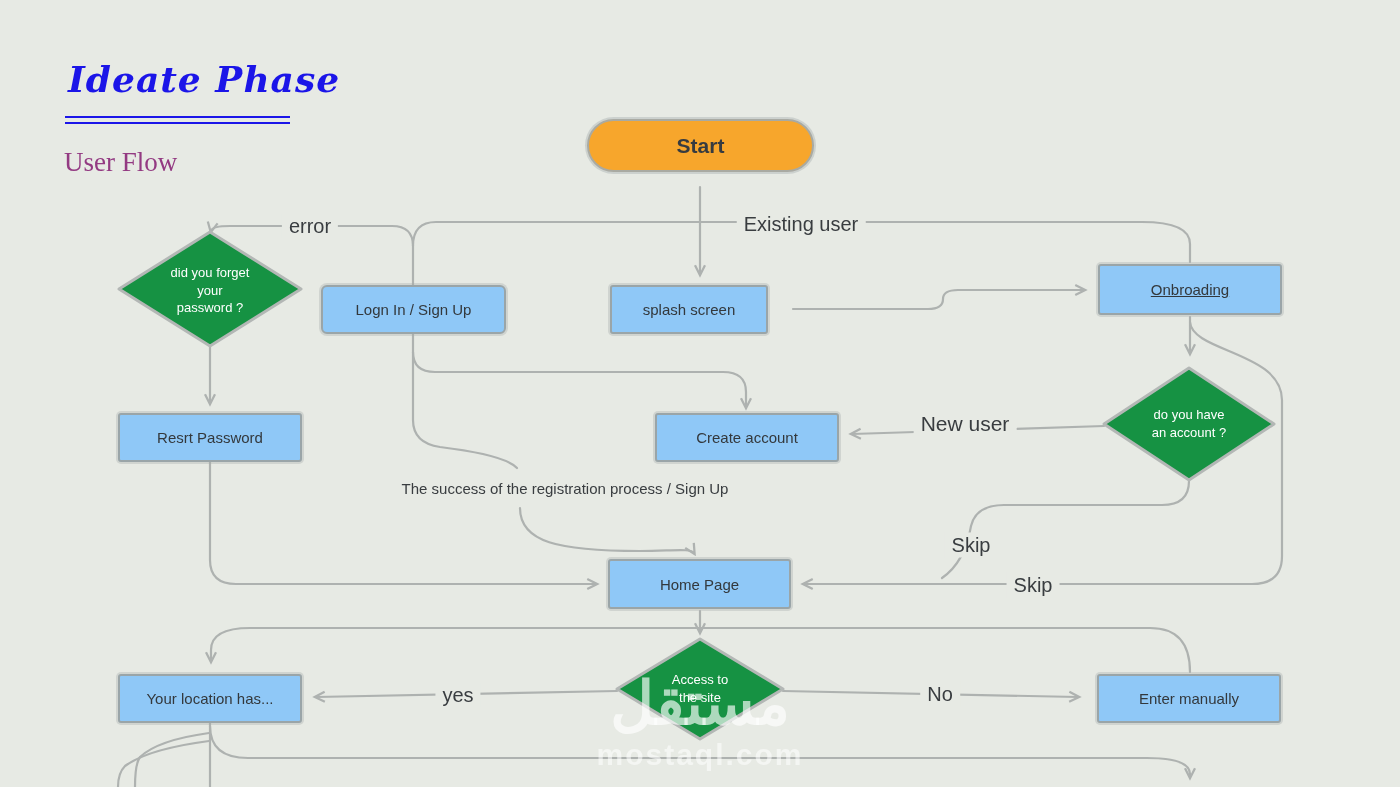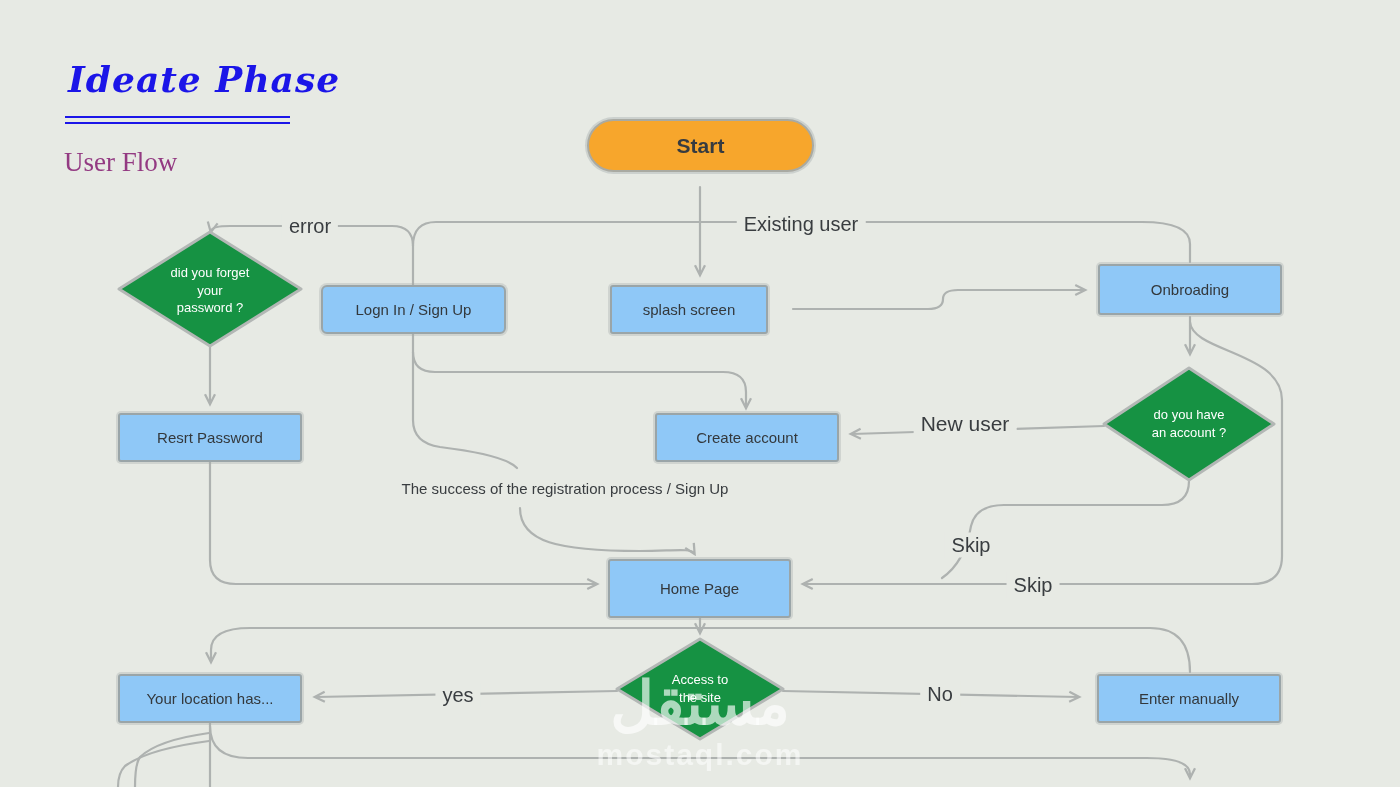--- a/index.html
+++ b/index.html
@@ -96,24 +96,24 @@
     </g>
   </svg>
 
   <div class="page-title">Ideate Phase</div>
   <div class="title-underline"></div>
   <div class="page-subtitle">User Flow</div>
 
   <div class="node terminator" style="left:587px;top:119px;width:227px;height:53px;">Start</div>
   <div class="node process" style="left:610px;top:285px;width:158px;height:49px;">splash screen</div>
   <div class="node process" style="left:321px;top:285px;width:185px;height:49px;border-radius:6px;">Logn In / Sign Up</div>
-  <div class="node process" style="left:1098px;top:264px;width:184px;height:51px;">Onbroading</div>
+  <div class="node process" style="left:1098px;top:264px;width:184px;height:51px;text-decoration:underline;">Onbroading</div>
   <div class="node process" style="left:118px;top:413px;width:184px;height:49px;">Resrt Password</div>
   <div class="node process" style="left:655px;top:413px;width:184px;height:49px;">Create account</div>
-  <div class="node process" style="left:608px;top:559px;width:183px;height:59px;">Home Page</div>
+  <div class="node process" style="left:608px;top:559px;width:183px;height:50px;">Home Page</div>
   <div class="node process" style="left:118px;top:674px;width:184px;height:49px;">Your location has...</div>
   <div class="node process" style="left:1097px;top:674px;width:184px;height:49px;">Enter manually</div>
 
   <div class="decision-label" style="left:210px;top:290px;width:150px;">did you forget
 your
 password ?</div>
   <div class="decision-label" style="left:1189px;top:424px;width:150px;">do you have
 an account ?</div>
   <div class="decision-label" style="left:700px;top:689px;width:140px;">Access to
 the site</div>

